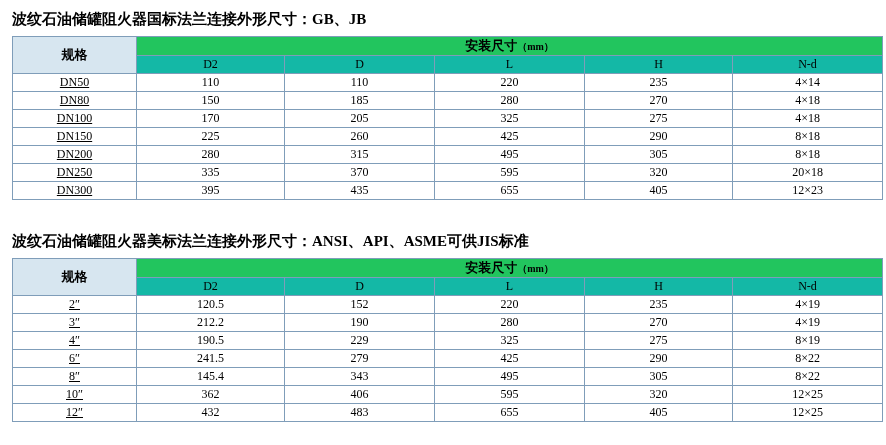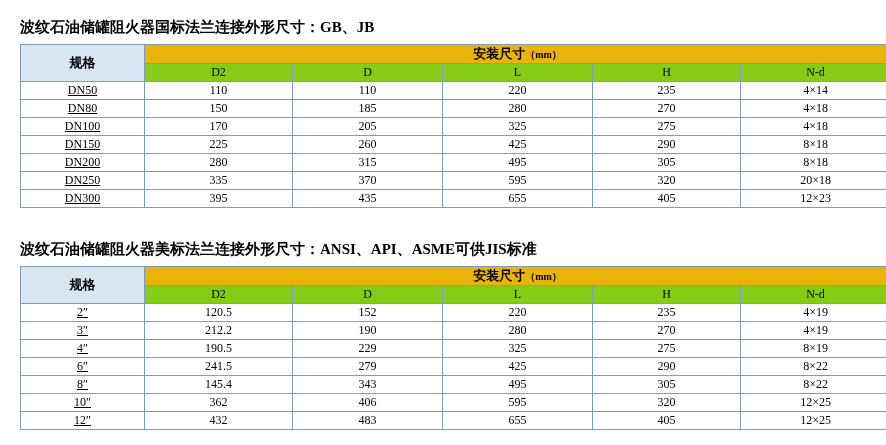--- a/index.html
+++ b/index.html
@@ -11,21 +11,21 @@
     width: 886px;
     height: 445px;
     font-family: "Liberation Serif", "DejaVu Serif", serif;
     color: #000000;
     overflow: hidden;
   }
   .page {
     position: relative;
     width: 886px;
     height: 445px;
-    padding: 12px;
+    padding: 4px;
     box-sizing: border-box;
   }
   .section {
     padding: 0 8px;
     box-sizing: border-box;
   }
   .section-title {
     font-family: "Liberation Serif", "DejaVu Serif", serif;
     font-weight: bold;
     font-size: 15px;
@@ -53,33 +53,33 @@
   }
   table.spec th.hdr-left {
     background: #d7e6f0;
     font-weight: bold;
     font-size: 13px;
     height: 34px;
     line-height: 34px;
     margin-top: 33px;
   }
   table.spec th.hdr-top {
-    background: #eab308;
+    background: #22c55e;
     font-weight: bold;
     font-size: 13px;
     height: 17px;
     line-height: 17px;
     text-align: center;
   }
   table.spec th.hdr-top .unit {
     font-size: 10px;
     font-weight: bold;
   }
   table.spec td.sub {
-    background: #84cc16;
+    background: #14b8a6;
     font-size: 12px;
     height: 17px;
     line-height: 17px;
     margin-top: 32px;
   }
   table.spec td.rowlabel {
     background: #ffffff;
     font-size: 12px;
     text-decoration: underline;
   }

